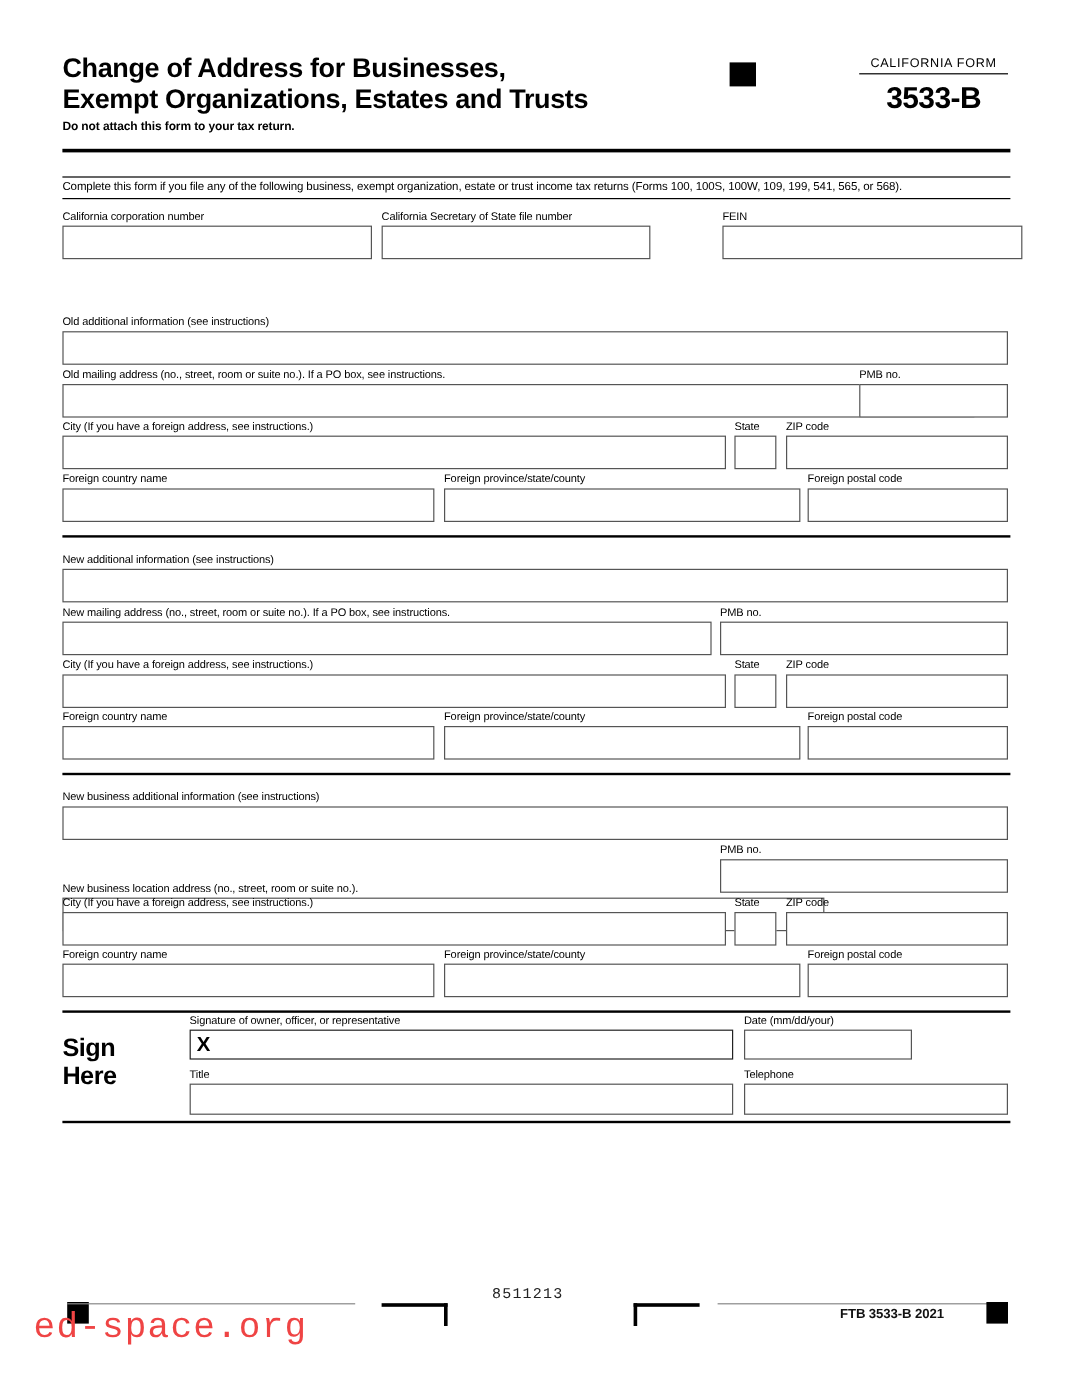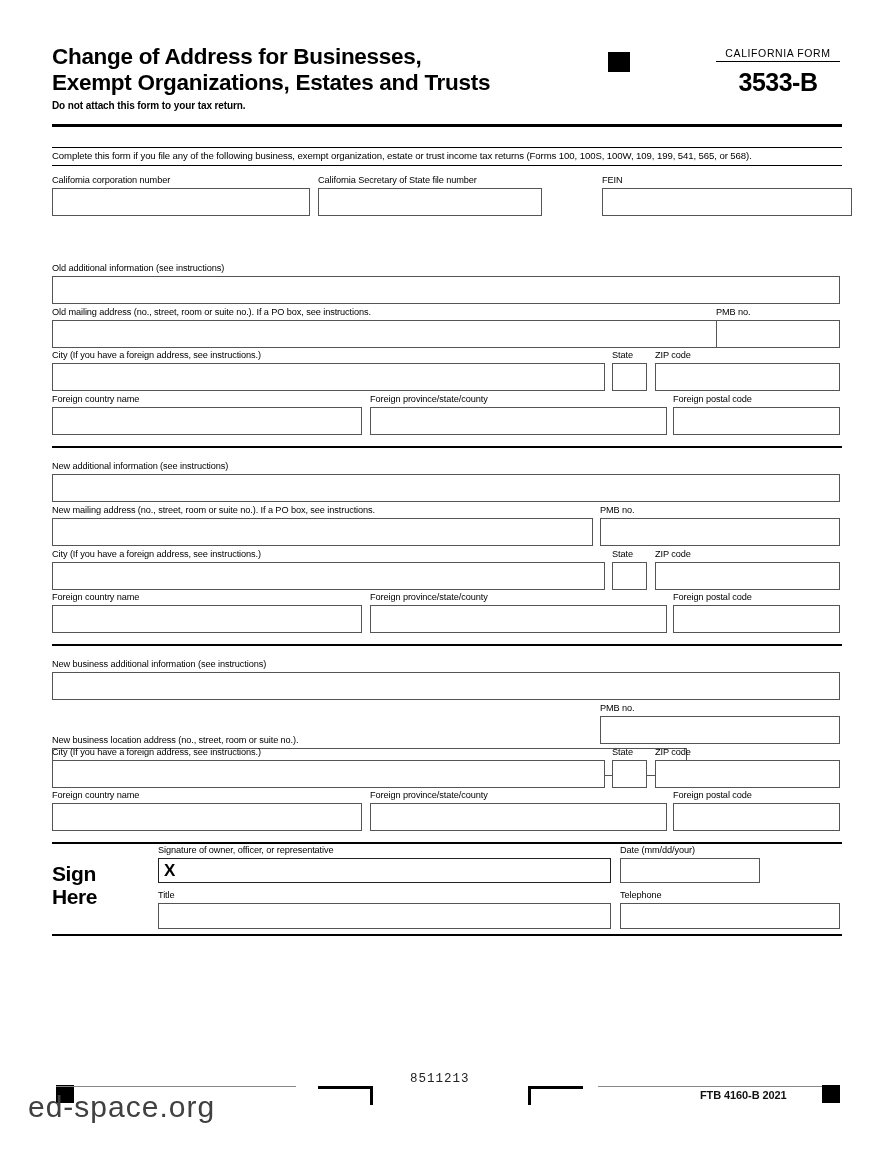--- a/index.html
+++ b/index.html
@@ -158,24 +158,24 @@
   .footer-formid {
     position: absolute;
     font-size: 11px;
     font-weight: bold;
     letter-spacing: -0.1px;
     color: #111;
   }
   .watermark {
     position: absolute;
     left: 28px; top: 1090px;
-    font-family: Liberation Sans, sans-serif;
+    font-family: Liberation Mono, monospace;
     font-size: 30px;
     letter-spacing: 1px;
-    color: #404040;
+    color: #ef4444;
   }
 </style>
 </head>
 <body>
 
 <div class="page">
 
   <div class="header">
     <div class="title-block">
       <div class="form-title">Change of Address for Businesses,</div>
@@ -358,18 +358,18 @@
   </div>
 
   <div class="rule rule-med" style="left:52px; top:934px; width:790px;"></div>
 
   <div class="footer-sq" style="left:56px; top:1085px;"></div>
   <div class="footer-rule" style="left:56px; top:1086px; width:240px;"></div>
   <div class="mark mark-tl" style="left:318px; top:1086px;"></div>
   <div class="footer-code" style="left:410px; top:1055px;margin-top:17px;">8511213</div>
   <div class="mark mark-tr" style="left:528px; top:1086px;"></div>
   <div class="footer-rule" style="left:598px; top:1086px; width:240px;"></div>
-  <div class="footer-formid" style="left:700px; top:1089px;">FTB 4160-B  2021</div>
+  <div class="footer-formid" style="left:700px; top:1089px;">FTB 3533-B  2021</div>
   <div class="footer-sq" style="left:822px; top:1085px;"></div>
 
   <div class="watermark">ed-space.org</div>
 
 </div>
 
 </body></html>

